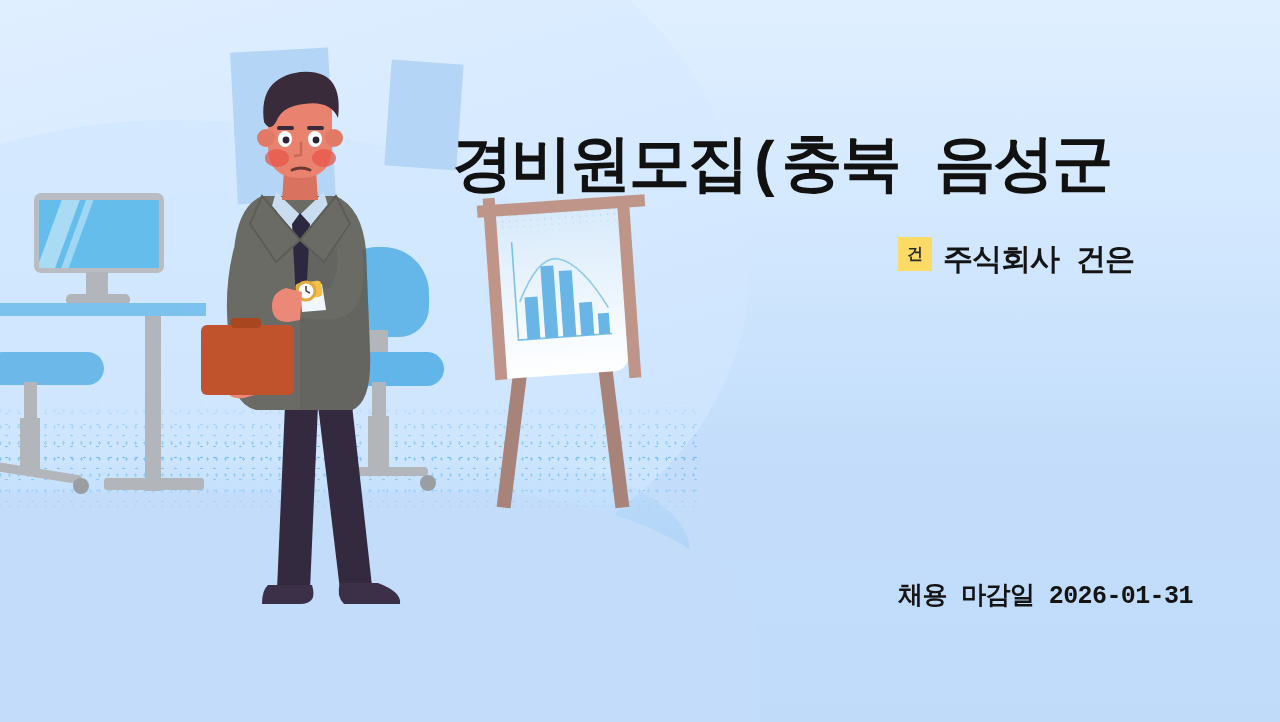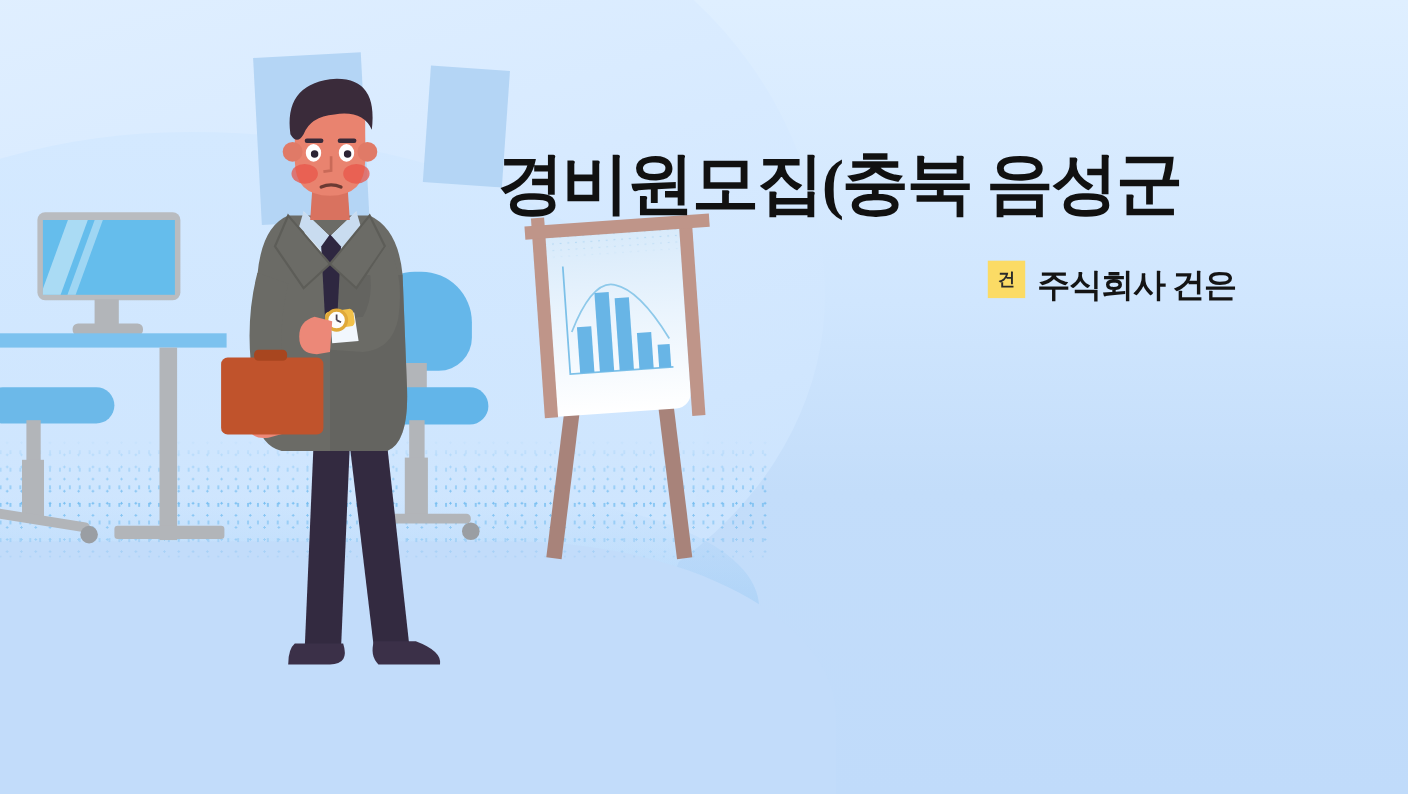--- a/index.html
+++ b/index.html
@@ -6,21 +6,21 @@
     margin: 0;
     padding: 0;
     background: #ffffff;
   }
   #poster {
     position: relative;
     width: 1280px;
     height: 722px;
     overflow: hidden;
     background: #e5e5e5;
-    font-family: Liberation Serif, serif;
+    font-family: Liberation Mono, monospace;
   }
 
   
   .bg-base {
     position: absolute;
     inset: 0;
     background: linear-gradient(180deg, #dfefff 0%, #d0e6fe 38%, #c3ddfa 62%, #c0dbfa 100%);
   }
   
   .bg-blob {
@@ -469,14 +469,15 @@
     <path d="M292 170 Q301 166 310 170" fill="none" stroke="#6b3a33" stroke-width="3" stroke-linecap="round"></path>
   </svg>
 
   <div class="title">경비원모집(충북 음성군</div>
 
   <div class="company-row">
     <div class="company-badge">건</div>
     <div class="company-name">주식회사 건은</div>
   </div>
 
+  <div class="deadline">채용 마감일  2026-01-31</div>
 
 </div>
 
 </body></html>

